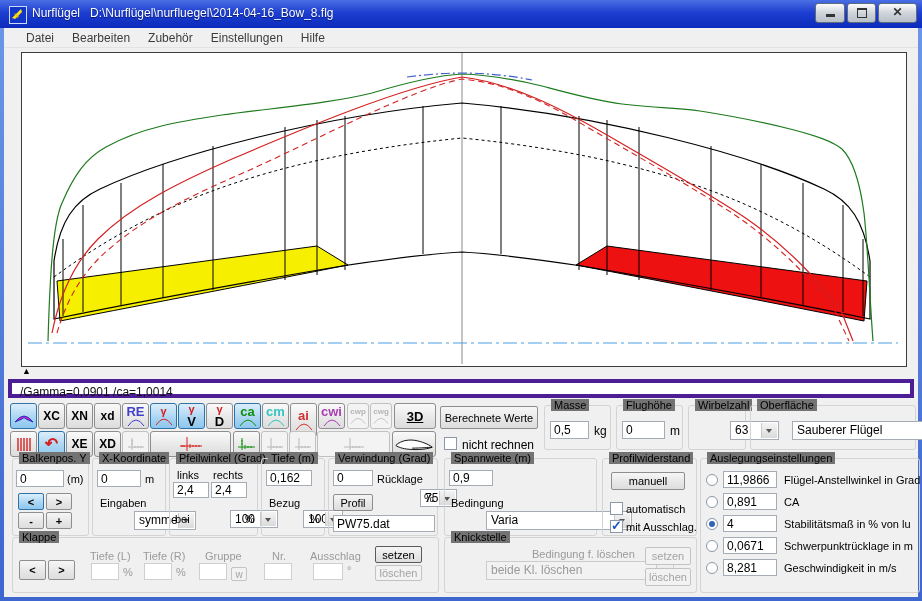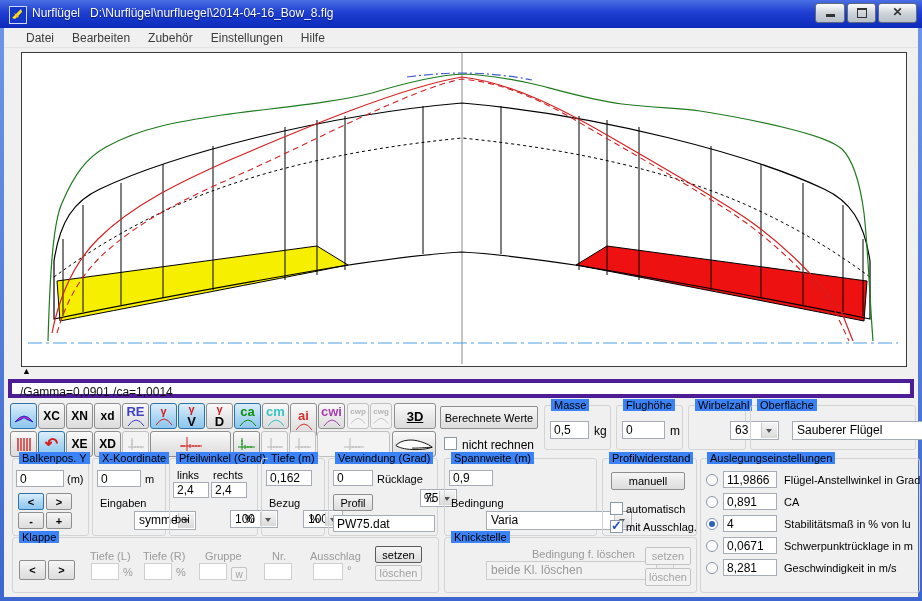--- a/index.html
+++ b/index.html
@@ -24,21 +24,21 @@
   #status-text{left:8px;top:2px;font-size:12px;color:#111;}
   
   .tbtn{background:linear-gradient(180deg,#fafafa,#e8e8e8 55%,#dcdcdc);border:1px solid #8e8e8e;border-radius:3px;box-sizing:border-box;display:flex;flex-direction:column;align-items:center;justify-content:center;line-height:1;}
   .tbtn.on{background:linear-gradient(180deg,#dceefb,#a8d4f2 60%,#8ec6ee);border-color:#2e73a8;}
   .tbtn.dis{border-color:#c0c0c0;background:#f3f3f3;}
   .tsub{font-size:13px;font-weight:bold;}
   .curve{display:block;margin-top:1px;}
   .txtbtn{font-weight:bold;font-size:12px;}
   
   .grp{border:1px solid #d4d4d4;border-radius:3px;box-sizing:border-box;}
-  .glabel{position:absolute;top:-7px;left:6px;background:#3b82f6;padding:0 3px;color:#000;white-space:nowrap;}
+  .glabel{position:absolute;top:-7px;left:6px;background:#737373;padding:0 3px;color:#000;white-space:nowrap;}
   .lbl{white-space:nowrap;color:#000;}
   .lbl.gray{color:#9a9a9a;}
   .txt{position:absolute;border:1px solid #a5acb5;background:#fff;font-family:"Liberation Sans",sans-serif;font-size:12px;padding:0 3px;box-sizing:border-box;color:#000;}
   .txt.dis{border-color:#cfcfcf;background:#fff;}
   .btn{position:absolute;background:linear-gradient(180deg,#f6f6f6,#e6e6e6 60%,#dddddd);border:1px solid #8e8e8e;border-radius:2px;font-size:11px;box-sizing:border-box;color:#000;display:flex;align-items:center;justify-content:center;}
   .btn.on{background:linear-gradient(180deg,#dceefb,#a8d4f2 60%,#8ec6ee);border-color:#2e73a8;}
   .btn.dis{color:#a3a3a3;border-color:#c3c3c3;background:#f2f2f2;}
   .btn.bold{font-weight:bold;}
   .combo{position:absolute;border:1px solid #a5acb5;background:#fff;box-sizing:border-box;font-size:12px;margin-left:37px;}
   .combo .val{position:absolute;left:4px;top:1px;white-space:nowrap;overflow:hidden;}

